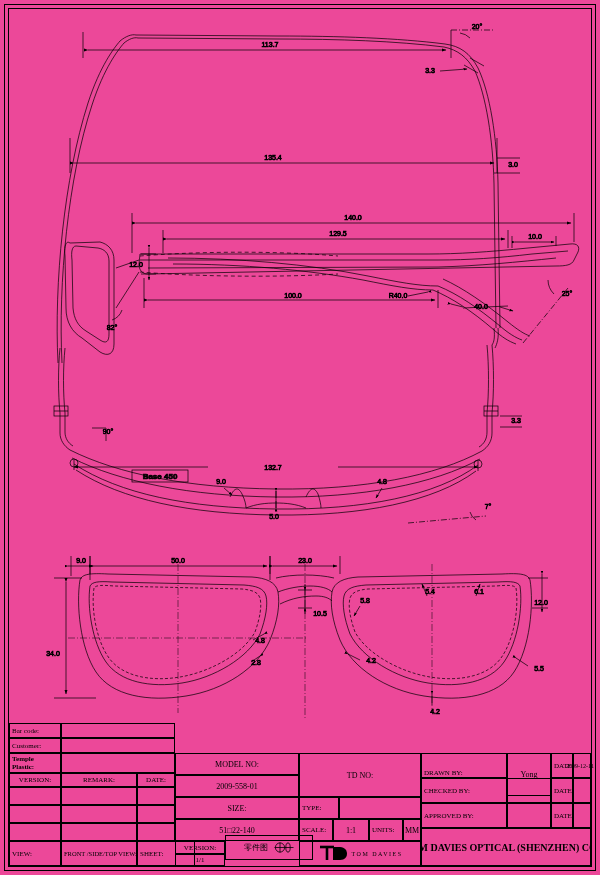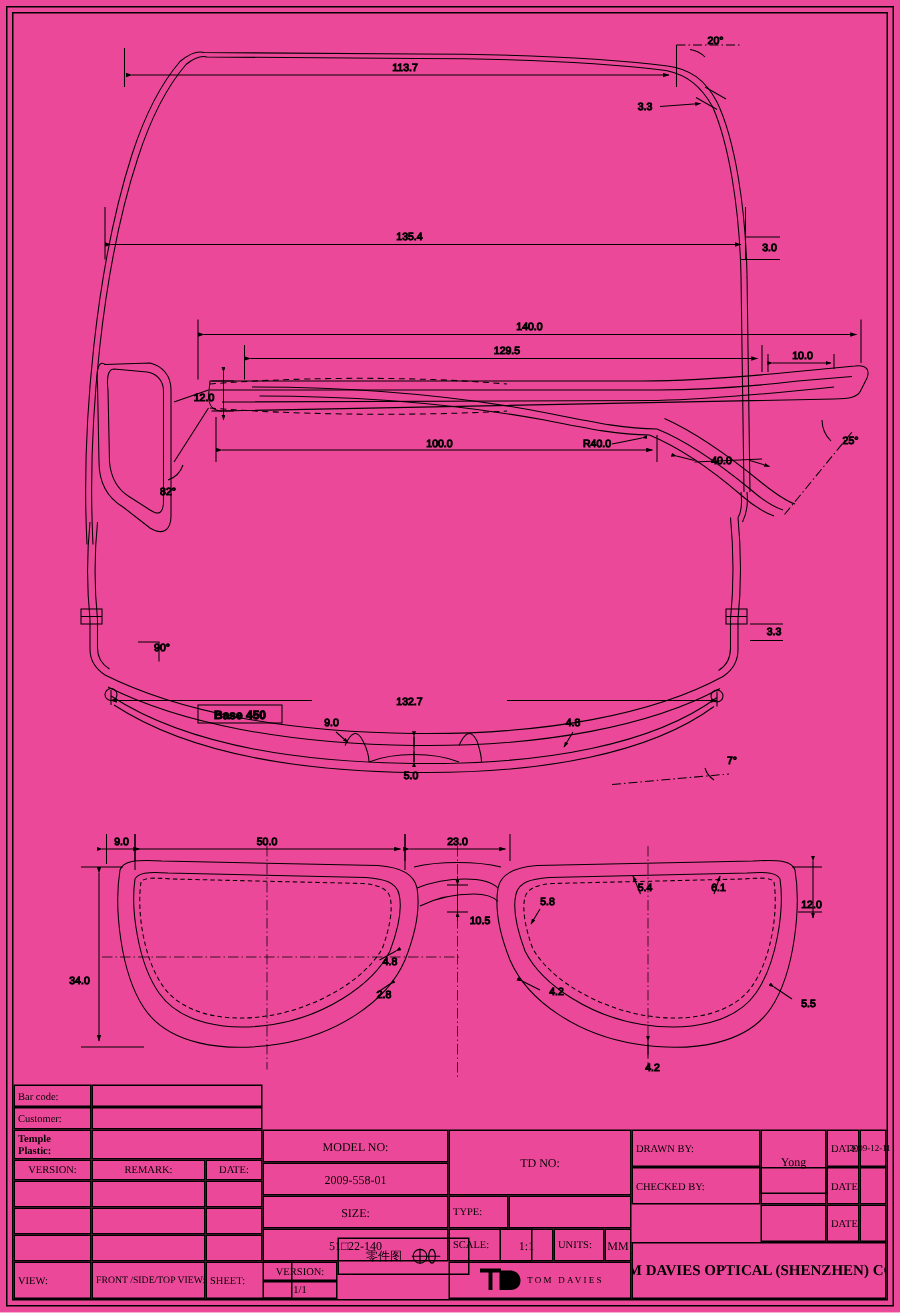--- a/index.html
+++ b/index.html
@@ -391,21 +391,21 @@
       </div>
     <div class="tb center" style="left:166px;top:96px;width:124px;height:22px;">
         <span class="mid">51□22-140</span>
       </div>
     <div class="tb center" style="left:166px;top:118px;width:50px;height:13px;">
         <span>VERSION:</span>
       </div>
     <div class="tb center" style="left:166px;top:131px;width:50px;height:12px;">
         <span>1/1</span>
       </div>
-    <div class="tb center" style="left:216px;top:102px;width:88px;height:25px;">
+    <div class="tb center" style="left:216px;top:112px;width:88px;height:25px;">
       <span class="mid">零件图</span>
       <span style="margin-left:6px;">
         <svg width="20" height="11" viewBox="0 0 20 11">
           <circle cx="6" cy="5.5" r="4.6" fill="none" stroke="#000" stroke-width="0.8"></circle>
           <line x1="0.5" y1="5.5" x2="19.5" y2="5.5" stroke="#000" stroke-width="0.8"></line>
           <line x1="6" y1="0.5" x2="6" y2="10.5" stroke="#000" stroke-width="0.8"></line>
           <ellipse cx="14" cy="5.5" rx="2.2" ry="4.6" fill="none" stroke="#000" stroke-width="0.8"></ellipse>
         </svg>
       </span>
     </div>
@@ -413,21 +413,21 @@
     <div class="tb center" style="left:290px;top:30px;width:122px;height:44px;">
         <span class="mid">TD NO:</span>
       </div>
     <div class="tb" style="left:290px;top:74px;width:40px;height:22px;">
         <span>TYPE:</span>
       </div>
     <div class="tb" style="left:330px;top:74px;width:82px;height:22px;">
         <span></span>
       </div>
 
-    <div class="tb" style="left:290px;top:96px;width:56px;height:22px;">
+    <div class="tb" style="left:290px;top:96px;width:34px;height:22px;">
         <span>SCALE:</span>
       </div>
     <div class="tb center" style="left:324px;top:96px;width:36px;height:22px;">
         <span class="mid">1:1</span>
       </div>
     <div class="tb" style="left:360px;top:96px;width:34px;height:22px;">
         <span>UNITS:</span>
       </div>
     <div class="tb center" style="left:394px;top:96px;width:18px;height:22px;">
         <span class="mid">MM</span>
@@ -437,21 +437,21 @@
       <span>
         <svg width="30" height="19" viewBox="0 0 30 19">
           <path d="M2,3 L16,3" stroke="#000" stroke-width="2.6" fill="none"></path>
           <path d="M9,3 L9,16" stroke="#000" stroke-width="2.6" fill="none"></path>
           <path d="M15,3 L22,3 C27,3 29,7 29,9.5 C29,13 27,16 22,16 L15,16 z" fill="#000"></path>
         </svg>
       </span>
       <span class="logo-sub" style="margin-left:4px;">TOM DAVIES</span>
     </div>
 
-    <div class="tb" style="left:412px;top:30px;width:86px;height:25px;">
+    <div class="tb" style="left:412px;top:30px;width:86px;height:25px;align-items:flex-end;">
         <span>DRAWN BY:</span>
       </div>
     <div class="tb center" style="left:498px;top:30px;width:44px;height:43px;">
         <span class="mid">Yong</span>
       </div>
     <div class="tb" style="left:542px;top:30px;width:22px;height:25px;">
         <span>DATE:</span>
       </div>
     <div class="tb center" style="left:564px;top:30px;width:18px;height:25px;font-size:6px;overflow:visible;">
         <span style="position:relative;left:-2px;">2009-12-11</span>
@@ -463,20 +463,23 @@
     <div class="tb center" style="left:498px;top:55px;width:44px;height:25px;">
         <span></span>
       </div>
     <div class="tb" style="left:542px;top:55px;width:22px;height:25px;">
         <span>DATE:</span>
       </div>
     <div class="tb" style="left:564px;top:55px;width:18px;height:25px;">
         <span></span>
       </div>
 
+    <div class="tb" style="left:412px;top:80px;width:86px;height:25px;">
+        <span>APPROVED BY:</span>
+      </div>
     <div class="tb center" style="left:498px;top:80px;width:44px;height:25px;">
         <span></span>
       </div>
     <div class="tb" style="left:542px;top:80px;width:22px;height:25px;">
         <span>DATE:</span>
       </div>
     <div class="tb" style="left:564px;top:80px;width:18px;height:25px;">
         <span></span>
       </div>
 

